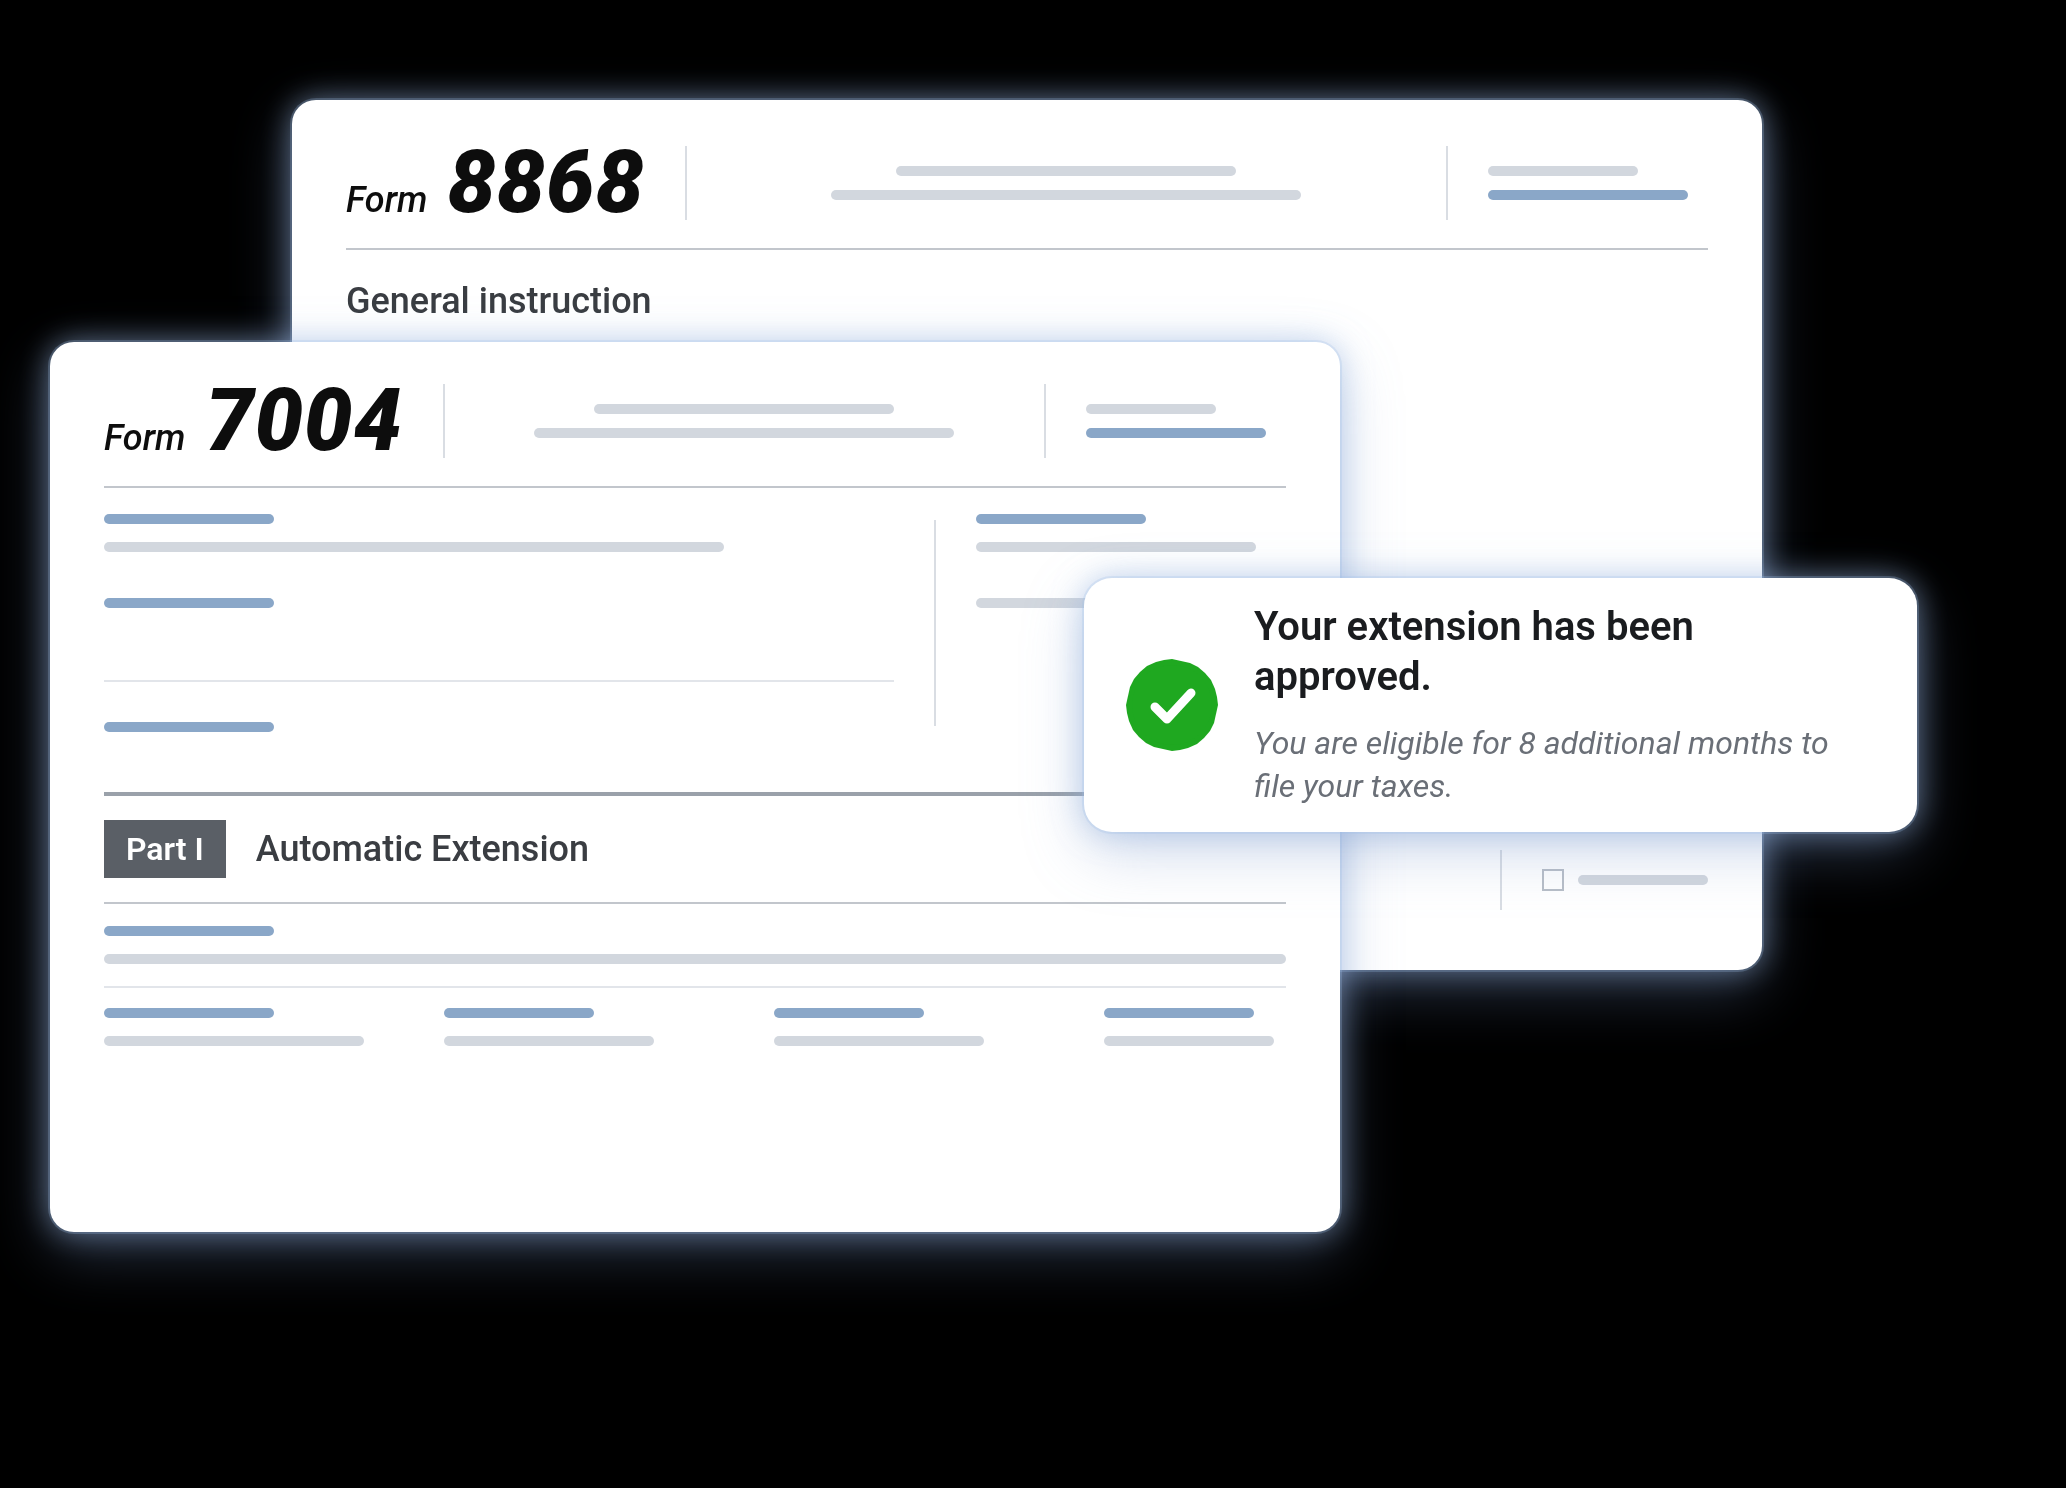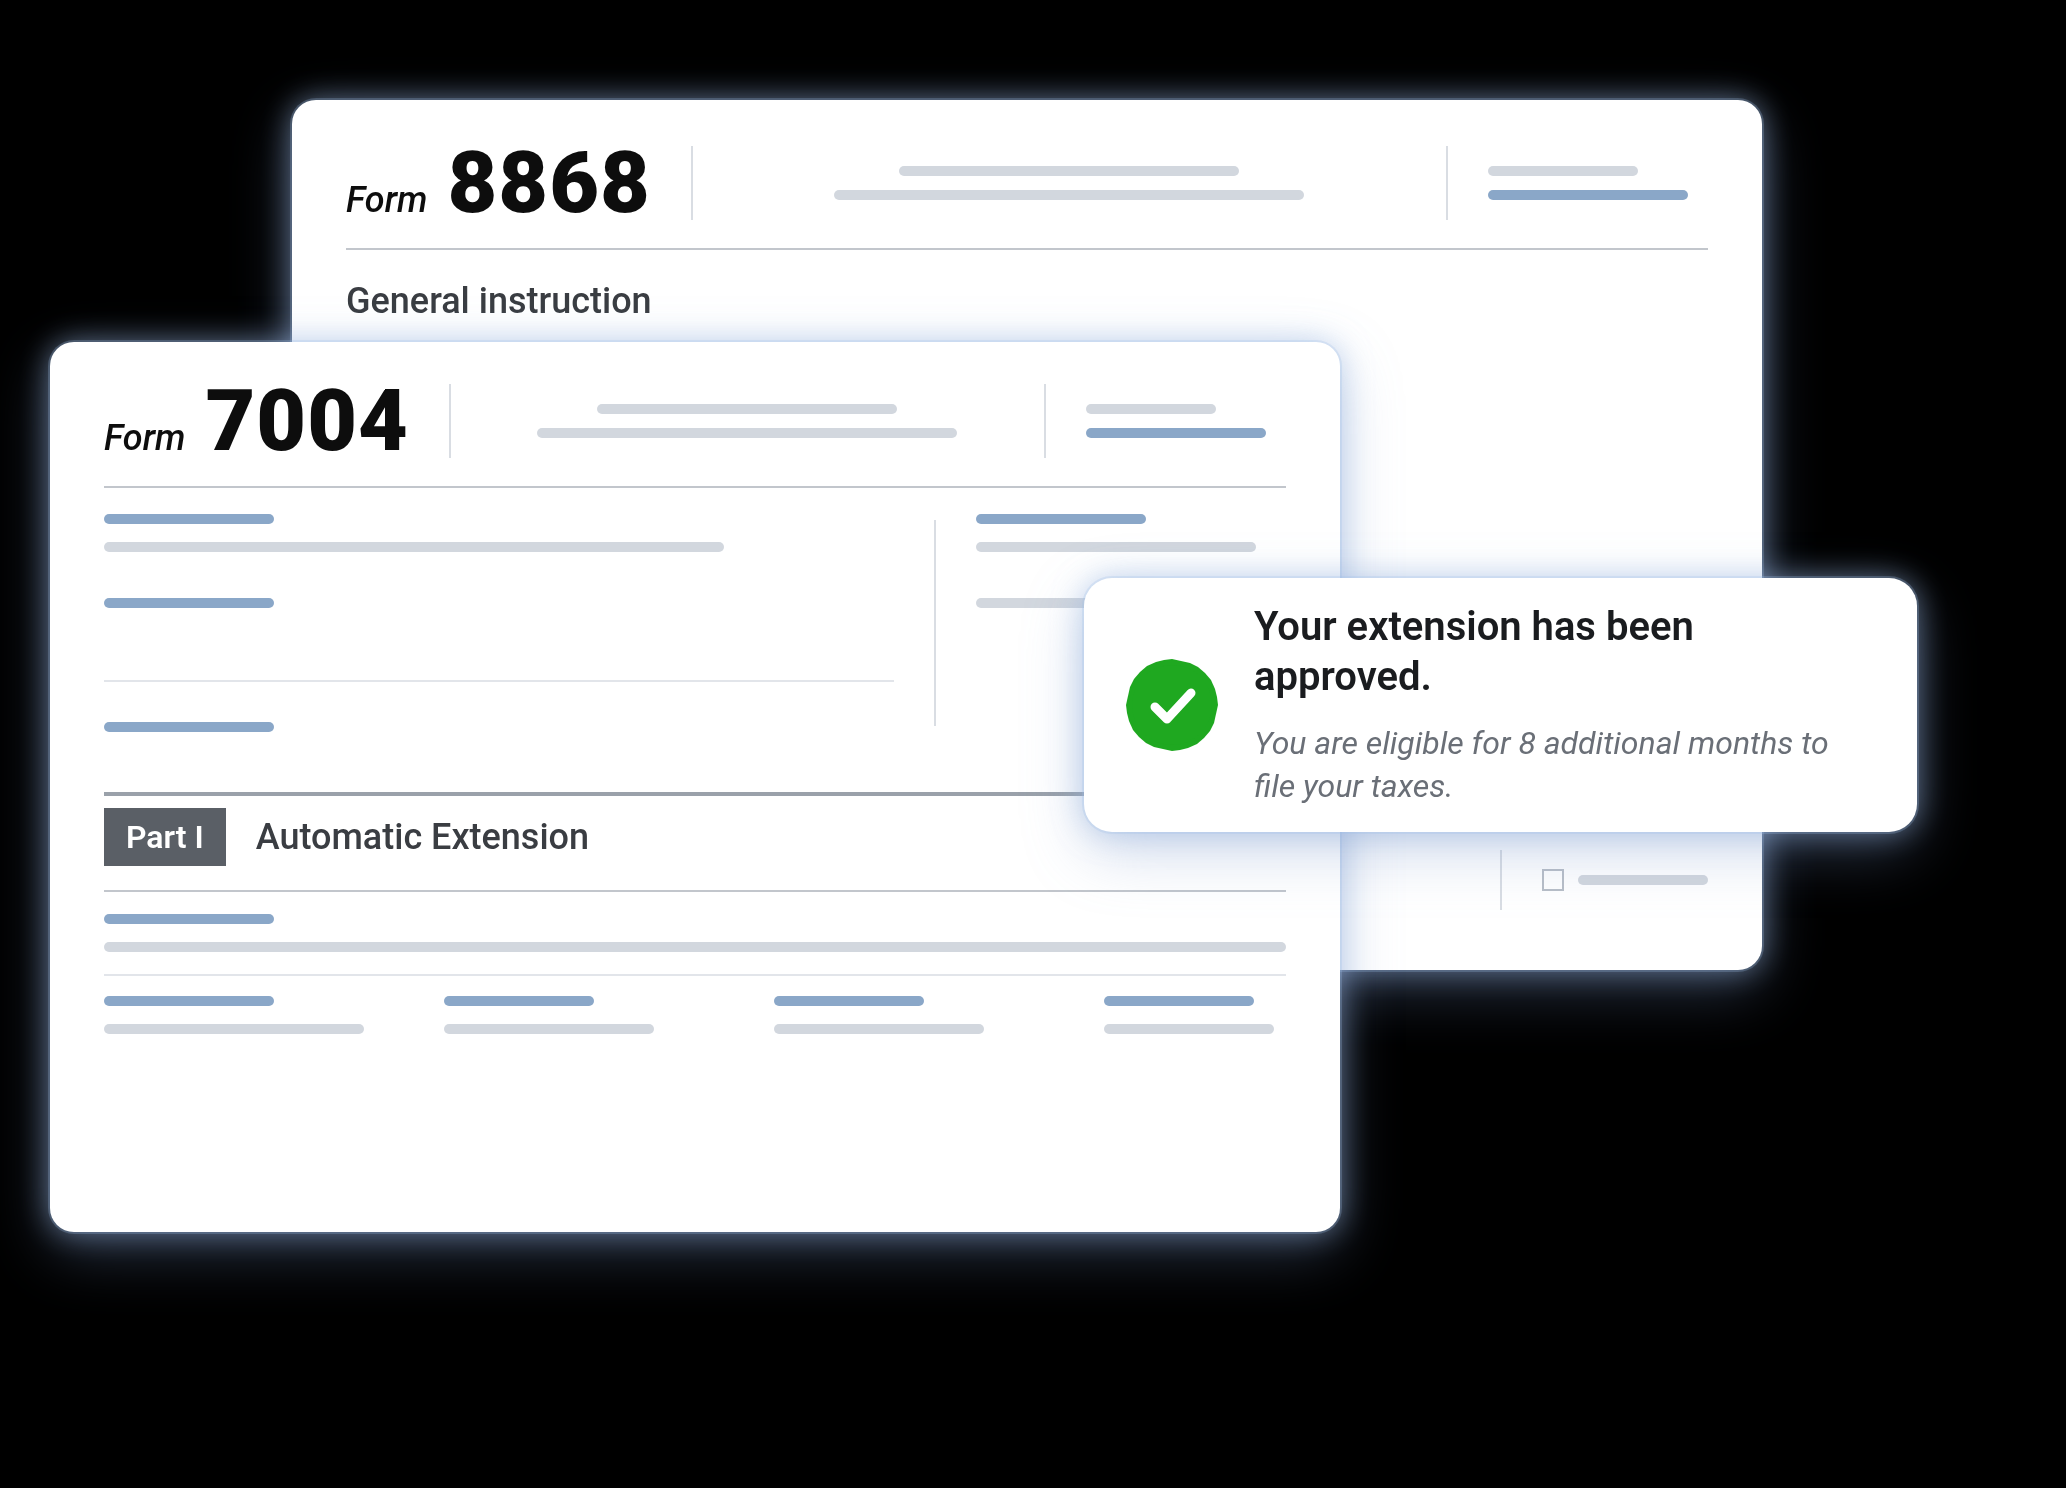--- a/index.html
+++ b/index.html
@@ -63,20 +63,21 @@
     font-weight: 500;
     color: #0d0d0d;
     font-style: italic;
   }
   .form-number {
     font-size: 86px;
     font-weight: 900;
     color: #0d0d0d;
     letter-spacing: 1px;
     line-height: 1;
+    font-style: italic;
   }
   .vline {
     width: 2px;
     background: #d9dde3;
     align-self: stretch;
     margin: 6px 0;
   }
   .phgroup { display: flex; flex-direction: column; gap: 14px; justify-content: center; }
   .ph { border-radius: 6px; height: 10px; }
   .ph-grey { background: #d2d7de; }
@@ -203,21 +204,21 @@
     <div class="colgroup" style="flex:0 0 310px;">
       <div class="ph ph-blue" style="width:170px;"></div>
       <div class="ph ph-grey" style="width:280px;"></div>
       <div style="height:10px;"></div>
       <div class="ph ph-grey" style="width:260px;"></div>
     </div>
   </div>
 
   <div class="hr-dark" style="margin-top:60px;"></div>
 
-  <div class="part-row" style="margin-top:12px;">
+  <div class="part-row" style="margin-top:24px;">
     <span class="part-badge">Part I</span>
     <span class="part-title">Automatic Extension</span>
   </div>
   <div class="hr" style="margin-top:24px;"></div>
 
   <div class="colgroup" style="margin-top:22px;">
     <div class="ph ph-blue" style="width:170px;"></div>
     <div class="ph ph-grey" style="width:100%;"></div>
   </div>
   <div class="hr-light" style="margin-top:22px;"></div>

